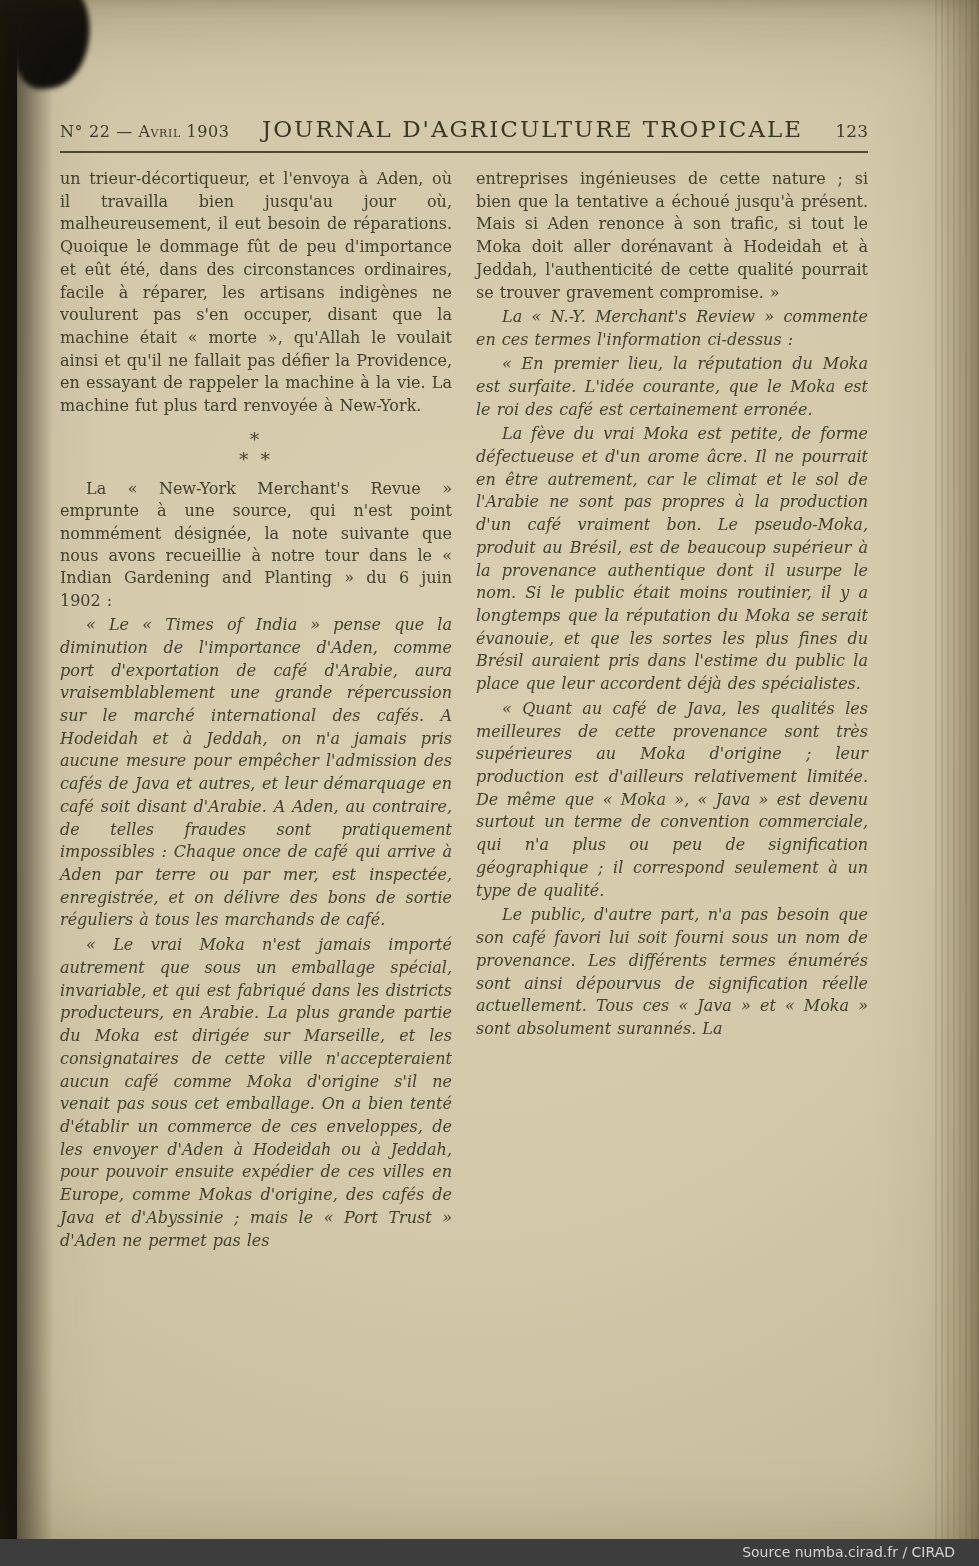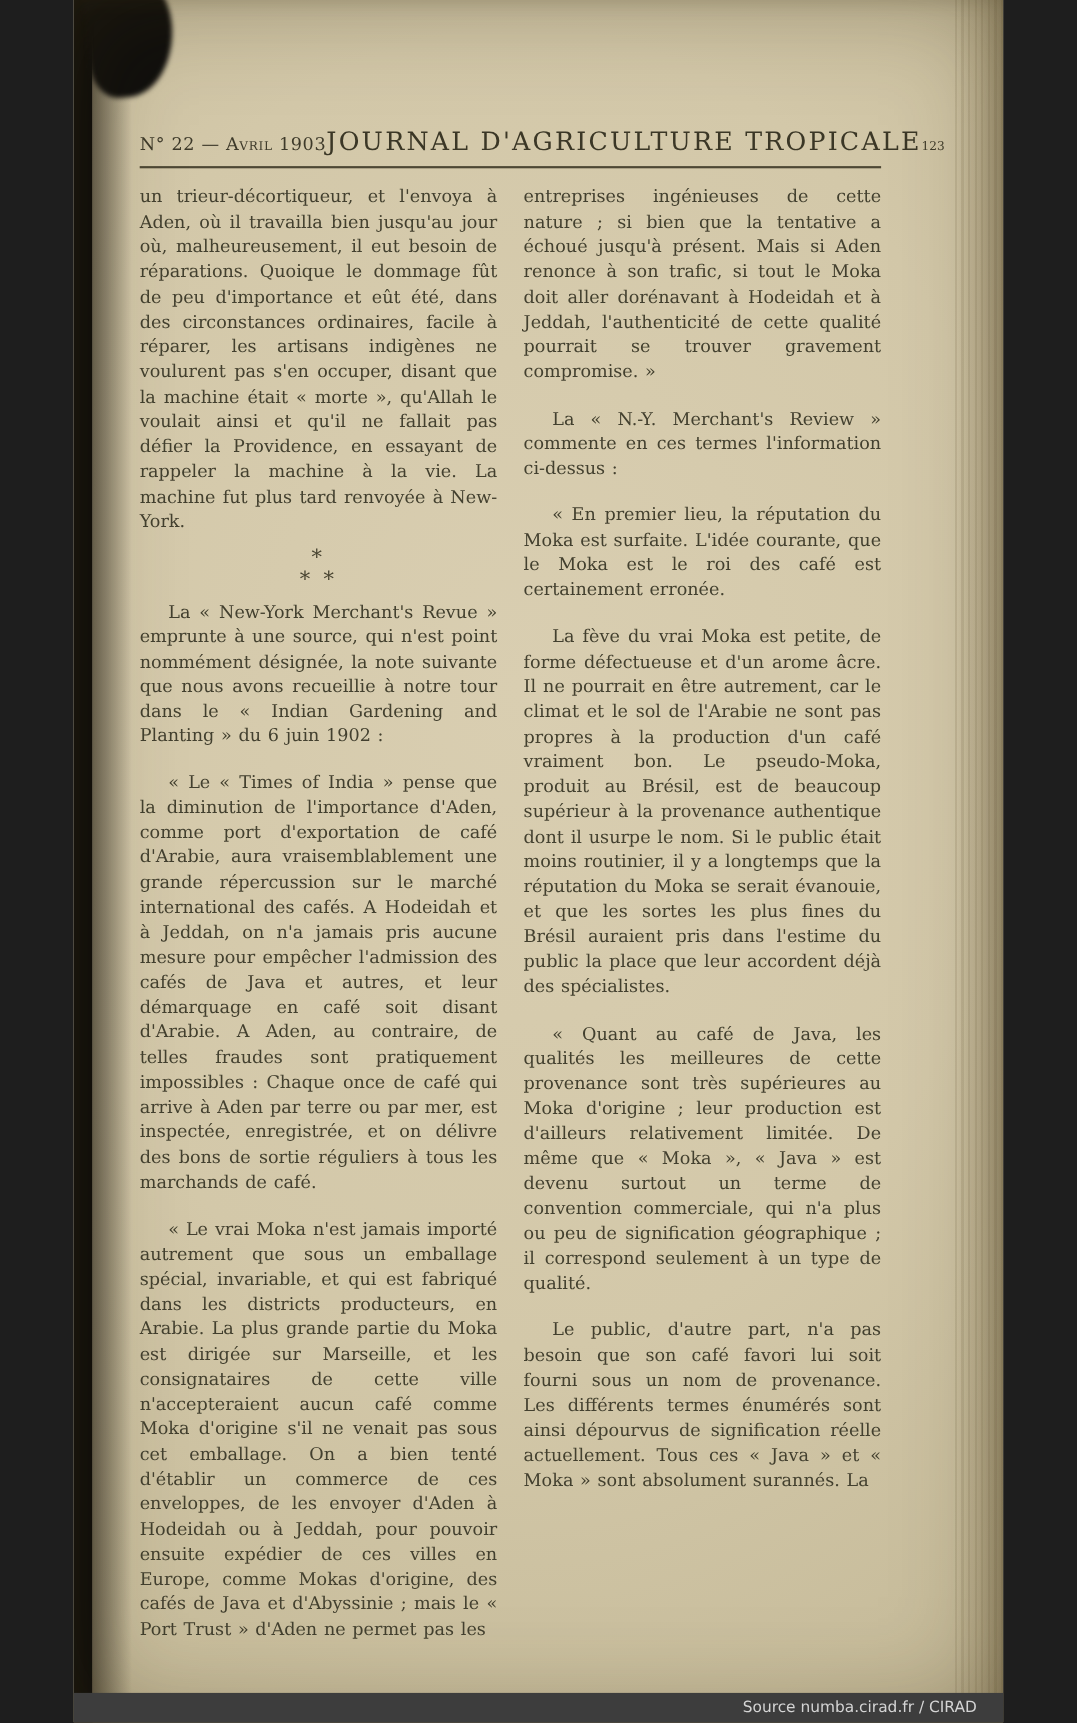--- a/index.html
+++ b/index.html
@@ -1,19 +1,19 @@
 <!DOCTYPE html>
 <html><head>
 <meta charset="utf-8">
 <style>
   * { margin:0; padding:0; box-sizing:border-box; }
   html, body { background:#1e1e1e; }
   .scan {
     position:relative;
-    width:845px; height:1566px;
+    width:979px; height:1566px;
     margin:0 auto;
     overflow:hidden;
     background: radial-gradient(ellipse 120% 85% at 48% 40%,
       #d9ceb1 0%, #d3c8a9 45%, #c8bd9c 72%, #b2a684 100%);
     font-family:"DejaVu Serif","Liberation Serif",serif;
     color:#43402f;
   }
   .paper-shade {
     position:absolute; inset:0; pointer-events:none;
     box-shadow: inset 0 0 95px rgba(58,48,22,0.38), inset 0 0 18px rgba(58,48,22,0.22);
@@ -35,30 +35,30 @@
       linear-gradient(90deg, rgba(140,124,88,0) 0%, rgba(140,124,88,0.22) 45%, rgba(112,96,62,0.38) 100%),
       repeating-linear-gradient(90deg, rgba(108,93,60,0.16) 0 2px, rgba(0,0,0,0) 2px 6px);
   }
   .content { position:relative; padding:116px 111px 0 60px; }
   .page-header {
     display:flex; align-items:baseline; justify-content:space-between;
     padding-bottom:9px; border-bottom:2px solid #4d4734;
   }
   .issue { font-size:16px; font-variant:small-caps; letter-spacing:0.6px; color:#3e3a2a; white-space:nowrap; }
   .journal-title { font-size:23px; letter-spacing:2px; color:#3b3726; white-space:nowrap; }
-  .page-num { font-size:11px; color:#3e3a2a;text-align:center; }
+  .page-num { font-size:17px; color:#3e3a2a;text-align:center; }
   .columns { display:flex; gap:24px; padding-top:15px; }
   .col { flex:1; min-width:0; }
   .col p {
     font-size:16px; line-height:1.42; text-align:justify;
     margin:0; word-spacing:1px;
   }
   .col p.indent { text-indent:26px; }
   .col p.small { font-size:16px; line-height:1.4; }
-  .col p.sp-top { margin-top:20px; }
+  .col p.sp-top { margin-top:2px;font-style:italic; }
   .sep { text-align:center; font-size:19px; line-height:1.05; margin:12px 0 8px; letter-spacing:3px; color:#46422f; }
   .source-bar {
     position:absolute; left:0; right:0; bottom:0; height:27px;
     background:#3d3d3d; text-align:right;
   }
   .source-text {
     display:inline-block; padding-right:24px; line-height:27px;
     font-family:"DejaVu Sans","Liberation Sans",sans-serif;
     font-size:14px; color:#d4d4d4;
   }

